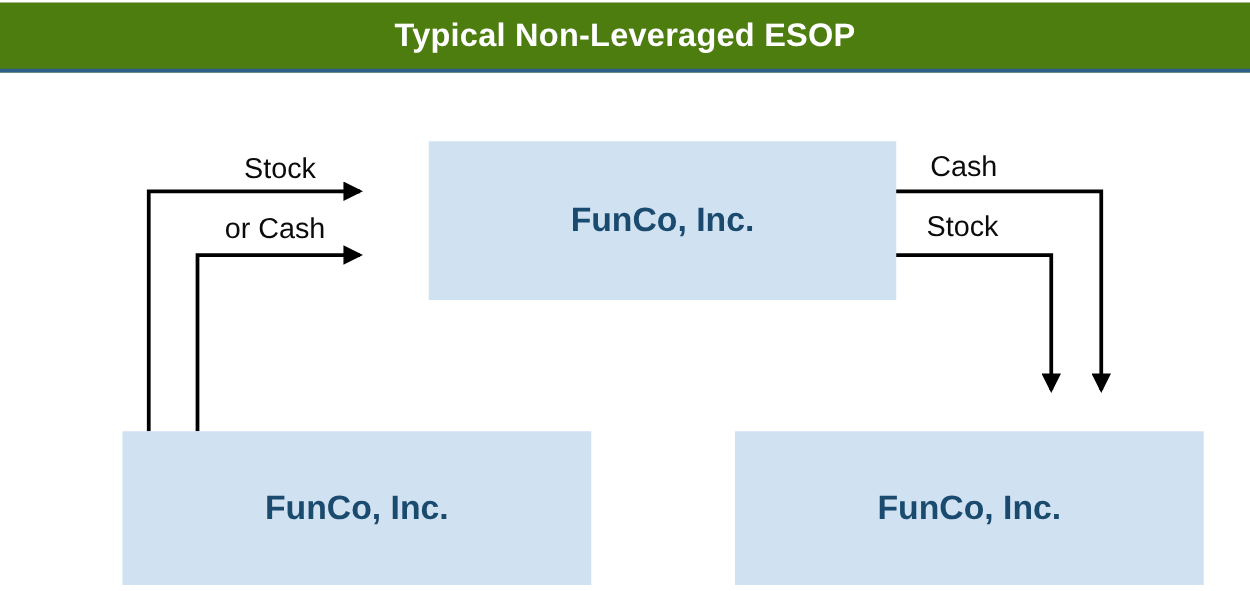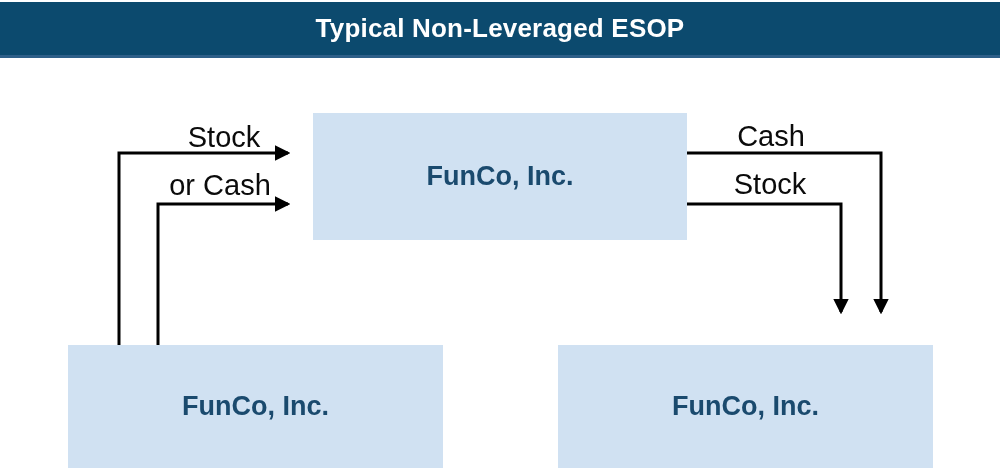--- a/index.html
+++ b/index.html
@@ -16,40 +16,41 @@
     width: 1000px;
     height: 473px;
     background: #ffffff;
   }
   .header-bar {
     position: absolute;
     left: 0;
     top: 2px;
     width: 1000px;
     height: 53px;
-    background: #0c4a6e;
+    background: #4d7c0f;
     border-bottom: 3px solid #2e5f88;
     display: flex;
     align-items: center;
     justify-content: center;
   }
   .header-title {
     color: #ffffff;
     font-size: 26px;
     font-weight: bold;
     letter-spacing: 0.2px;
   }
   .node-box {
     position: absolute;
     background: #d0e1f2;
     display: flex;
     flex-direction: column;
     align-items: center;
     justify-content: center;
     text-align: center;
+    margin-left: 30px;
   }
   .node-box .line {
     color: #1a4a6e;
     font-size: 27px;
     font-weight: bold;
     line-height: 39px;
     white-space: nowrap;
   }
   .box-trust        { left: 313px; top: 113px; width: 374px; height: 127px; }
   .box-company      { left: 68px;  top: 345px; width: 375px; height: 123px; }
@@ -59,21 +60,21 @@
     left: 0;
     top: 0;
     width: 1000px;
     height: 473px;
     pointer-events: none;
   }
   .flow-label {
     position: absolute;
     width: 140px;
     text-align: center;
-    font-size: 29px;
+    font-size: 23px;
     color: #0b0b0b;
     white-space: nowrap;
   }
   .label-stock-left  { left: 154px; top: 121px; }
   .label-or-cash     { left: 150px; top: 169px; }
   .label-cash-right  { left: 701px; top: 120px; }
   .label-stock-right { left: 700px; top: 168px; }
 </style>
 </head>
 <body>

